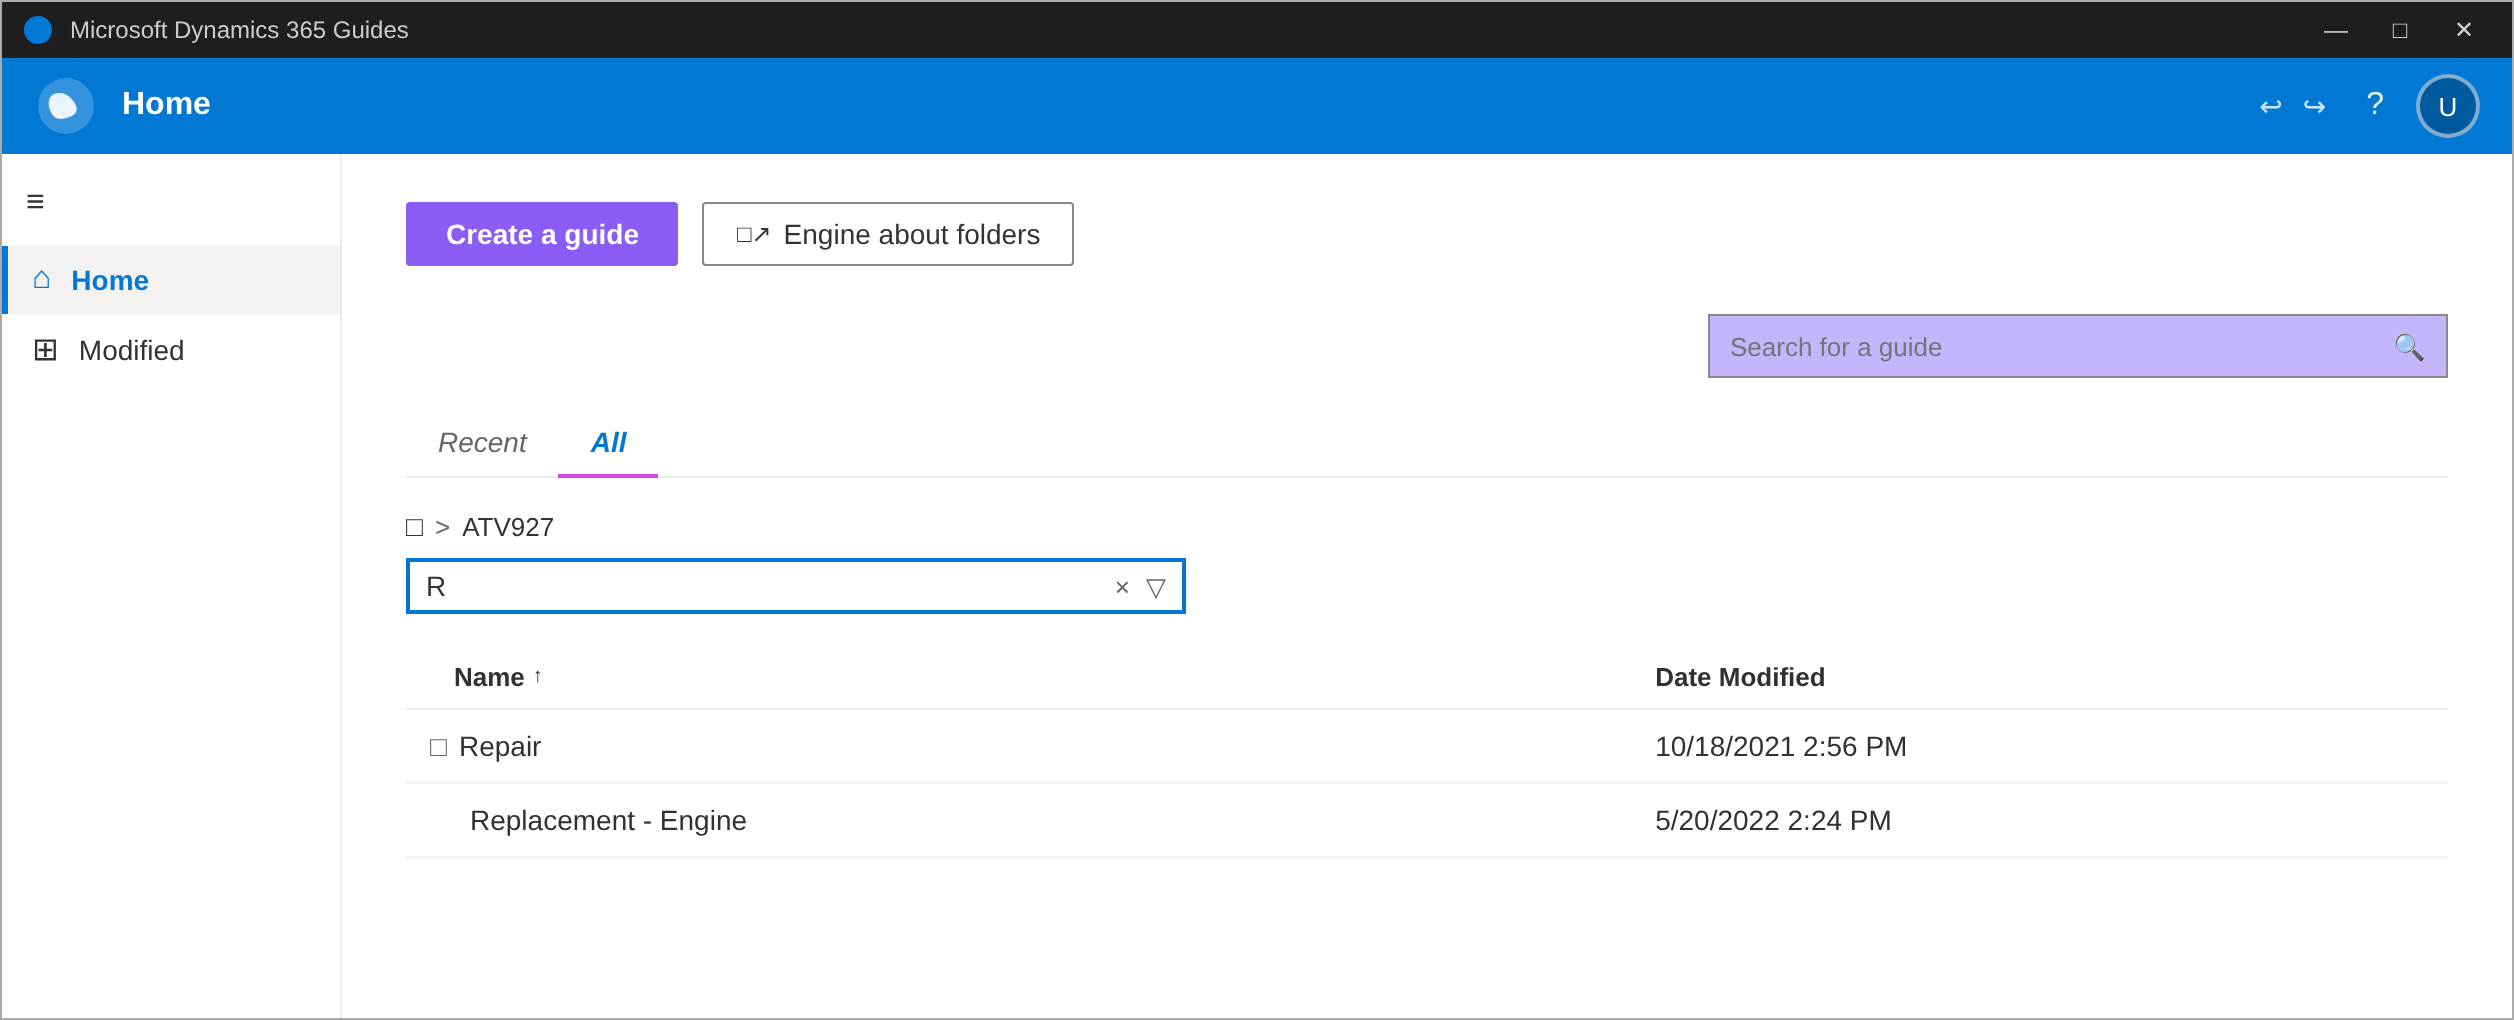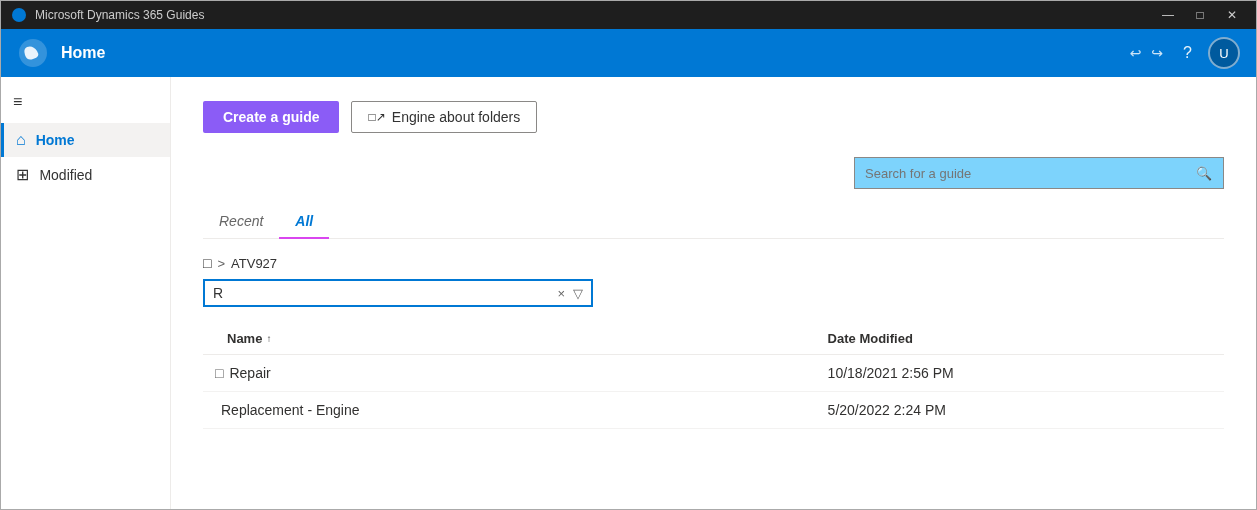--- a/index.html
+++ b/index.html
@@ -98,21 +98,21 @@
       font-size: 14px; cursor: pointer; border-radius: 2px; font-weight: 600;
     }
     .btn-secondary {
       background: white; color: #333; border: 1px solid #8a8886; padding: 7px 16px;
       font-size: 14px; cursor: pointer; border-radius: 2px; display: flex; align-items: center; gap: 6px;
     }
 
     
     .search-area { display: flex; justify-content: flex-end; margin-bottom: 16px; }
     .search-box {
-      display: flex; align-items: center; border: 1px solid #8a8886; background: #7dd3fc;
+      display: flex; align-items: center; border: 1px solid #8a8886; background: #c4b5fd;
       width: 370px; height: 32px; padding: 0 10px; gap: 14px;
     }
     .search-box input {
       border: none; outline: none; flex: 1; font-size: 13px; color: #333;
       background: transparent;
     }
     .search-icon { color: #666; font-size: 13px; }
 
     
     .tabs { display: flex; gap: 0; margin-bottom: 16px; border-bottom: 1px solid #edebe9; }
@@ -274,21 +274,21 @@
             <div class="td-name">
               <span class="folder-icon">□</span>
               <span>Repair</span>
             </div>
           </td>
           <td>10/18/2021 2:56 PM</td>
         </tr>
         <tr class="">
           <td>
             <div class="td-name">
-              <span style="margin-left:6px;">Replacement - Engine</span>
+              <span style="margin-left:20px;">Replacement - Engine</span>
             </div>
           </td>
           <td>5/20/2022 2:24 PM</td>
         </tr>
       </tbody>
     </table>
 
   </div>
 </div>
 

